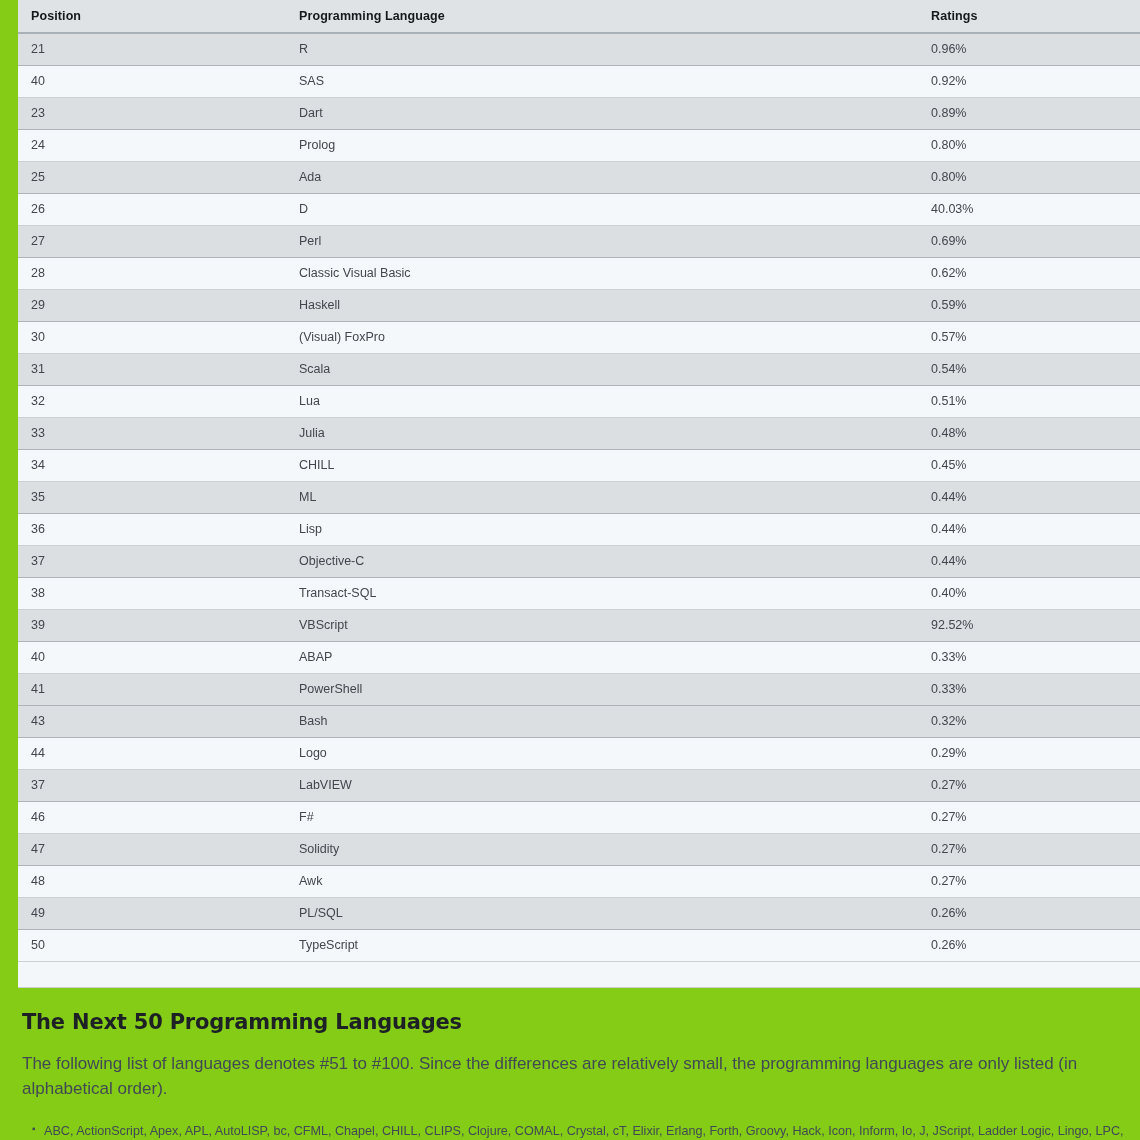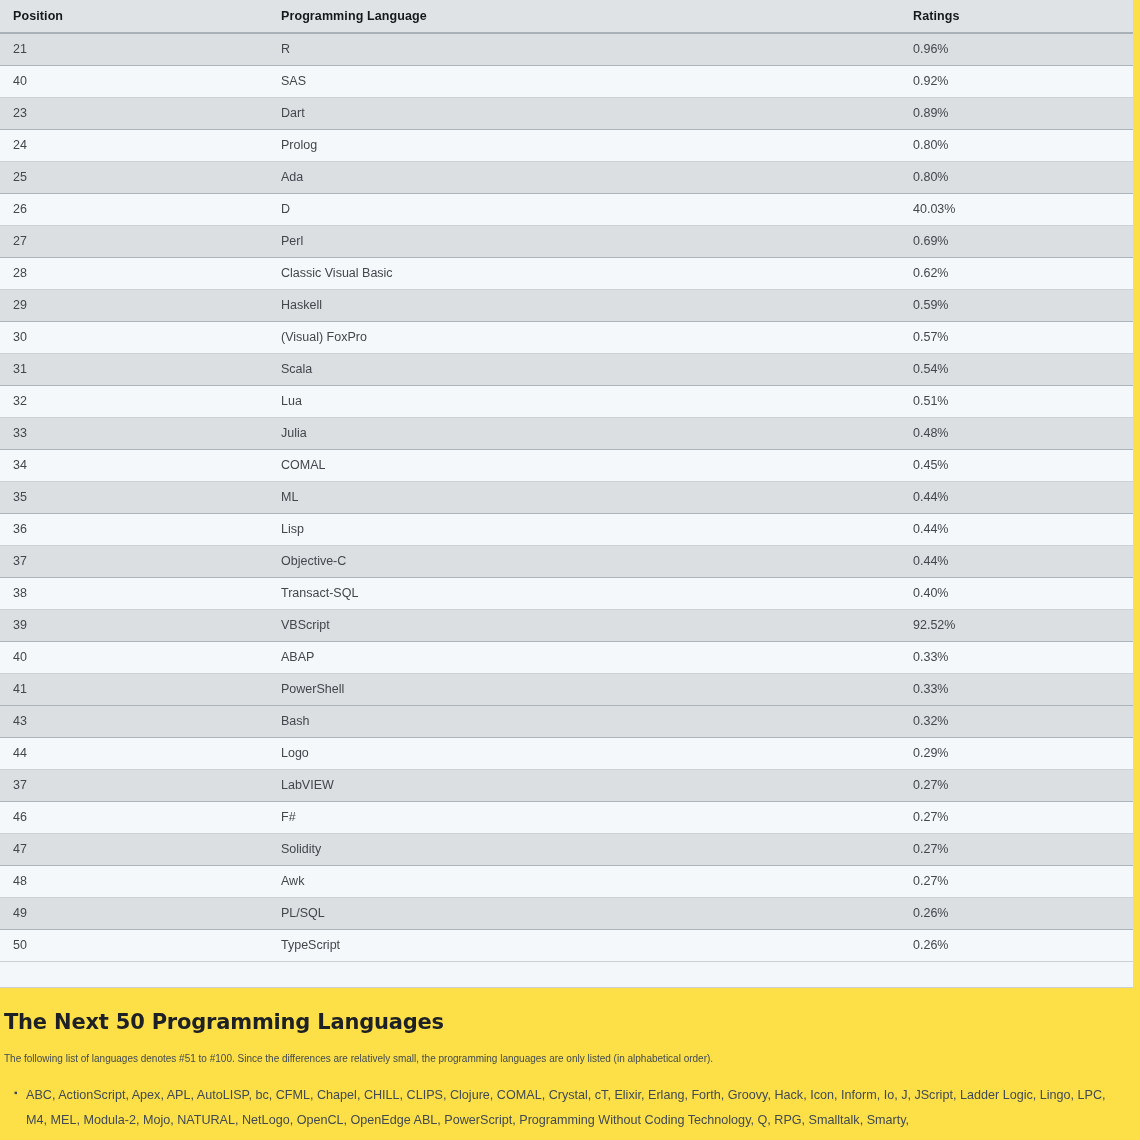--- a/index.html
+++ b/index.html
@@ -11,21 +11,22 @@
     height: 1140px;
     overflow: hidden;
     background: #f4f7f9;
     font-family: "Liberation Sans", sans-serif;
   }
 
   #page {
     width: 1140px;
     height: 1140px;
     position: relative;
-    background: #fde047;
+    background: #84cc16;
+    padding-left: 18px;
   }
 
   
   .rank-table {
     width: 1133px;
     border-collapse: collapse;
     table-layout: fixed;
     font-size: 12.5px;
   }
   .rank-table col.c-pos  { width: 268px; }
@@ -86,21 +87,21 @@
   }
   .next-title {
     font-family: "DejaVu Sans", sans-serif;
     font-size: 21px;
     font-weight: bold;
     color: #1d2126;
     margin: 0 0 17px 0;
     letter-spacing: -0.2px;
   }
   .next-desc {
-    font-size: 10px;
+    font-size: 17px;
     color: #414a52;
     margin: 0 0 17px 0;
     line-height: 1.5;
   }
   .next-list {
     margin: 0;
     padding: 0 0 0 22px;
     list-style: none;
   }
   .next-list li {
@@ -198,21 +199,21 @@
           <td>Lua</td>
           <td>0.51%</td>
         </tr>
         <tr class="odd">
           <td>33</td>
           <td>Julia</td>
           <td>0.48%</td>
         </tr>
         <tr class="even">
           <td>34</td>
-          <td>COMAL</td>
+          <td>CHILL</td>
           <td>0.45%</td>
         </tr>
         <tr class="odd">
           <td>35</td>
           <td>ML</td>
           <td>0.44%</td>
         </tr>
         <tr class="even">
           <td>36</td>
           <td>Lisp</td>

